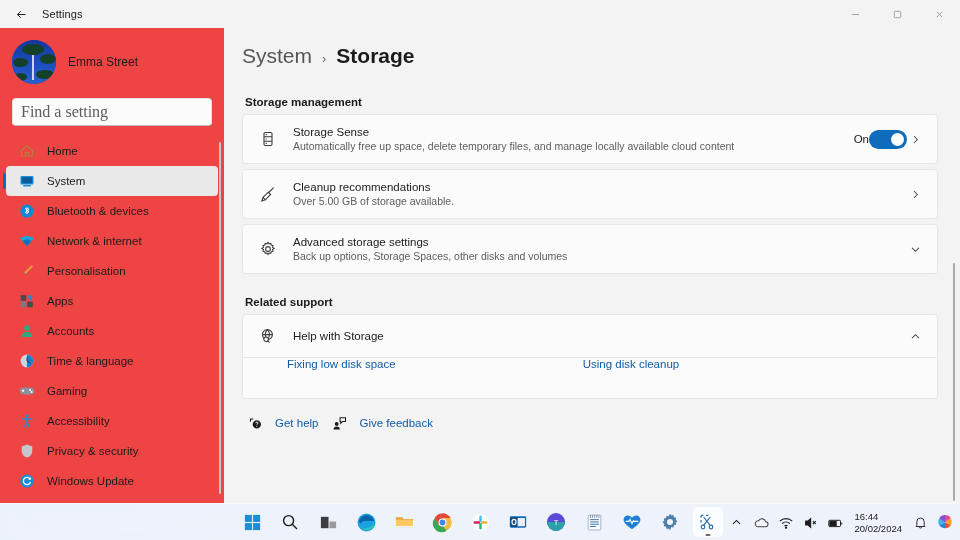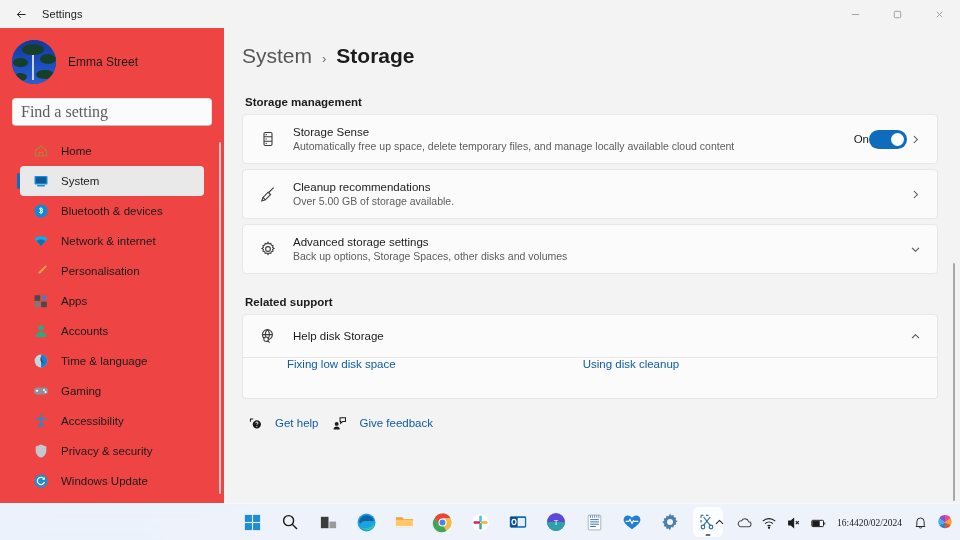--- a/index.html
+++ b/index.html
@@ -85,21 +85,21 @@
     border-radius: 4px;
     display: flex; align-items: center; padding: 0 8px;
     cursor: text;
   }
   .searchbox input {
     flex: 1; border: 0; outline: 0; background: transparent;
     font-family: Liberation Serif, serif; font-size: 16px; color: #1b1b1b;
   }
   .searchbox input::placeholder { color: #5d5d5d; }
 
-  .navlist { flex: 1; overflow: hidden; padding: 0 20px; position: relative; }
+  .navlist { flex: 1; overflow: hidden; padding: 0 6px; position: relative; }
   .navitem {
     height: 30px; display: flex; align-items: center; gap: 12px;
     padding-left: 12px; border-radius: 4px; margin-bottom: 0px;
     cursor: pointer; position: relative;
   }
   .navitem.selected { background: #e9e9e9; }
   .navitem.selected::before {
     content: ""; position: absolute; left: -3px; top: 7px;
     width: 3px; height: 16px; border-radius: 2px; background: #0f6cbd;
   }
@@ -203,24 +203,23 @@
   .tb-item .dot {
     position: absolute; bottom: 1px; left: 50%; transform: translateX(-50%);
     width: 5px; height: 2px; border-radius: 1px; background: #6b6b6b;
   }
   .tray {
     position: absolute; right: 6px; top: 0; height: 37px;
     display: flex; align-items: center; gap: 7px;
   }
   .tray-ico { width: 18px; height: 18px; display: flex; align-items: center; justify-content: center; cursor: pointer; }
   .clock {
-    display: flex; flex-direction: row; align-items: center;
+    display: flex; flex-direction: column; align-items: flex-start;
     font-size: 9.5px; color: #1b1b1b; line-height: 12px; cursor: pointer;
     margin: 0 2px;
-    font-family: Liberation Serif, serif;
   }
 </style>
 </head>
 <body>
 
 <div id="root">
   <div class="wallpaper"></div>
 
   <div class="window">
 
@@ -494,21 +493,21 @@
           <div class="card flat help-card">
             <span class="card-ico">
               <svg width="18" height="18" viewBox="0 0 18 18" fill="none" stroke="#3c3c3c" stroke-width="1.05">
                 <circle cx="8.4" cy="7.6" r="5"></circle>
                 <path d="M3.4 7.6h10M8.4 2.6c1.4 1.4 2.1 3.2 2.1 5s-.7 3.6-2.1 5c-1.4-1.4-2.1-3.2-2.1-5s.7-3.6 2.1-5z"></path>
                 <circle cx="7.1" cy="12.2" r="2.3" fill="#fbfbfb"></circle>
                 <path d="M8.8 13.9l1.8 1.8"></path>
               </svg>
             </span>
             <span class="card-txt">
-              <span class="card-title">Help disk Storage</span>
+              <span class="card-title">Help with Storage</span>
             </span>
             <span class="card-right">
               <span class="chev">
                 <svg width="11" height="11" viewBox="0 0 12 12" fill="none" stroke="#4a4a4a" stroke-width="1.1">
                     <path d="M2.2 7.7L6 4l3.8 3.7"></path>
                   </svg>
               </span>
             </span>
           </div>
 

